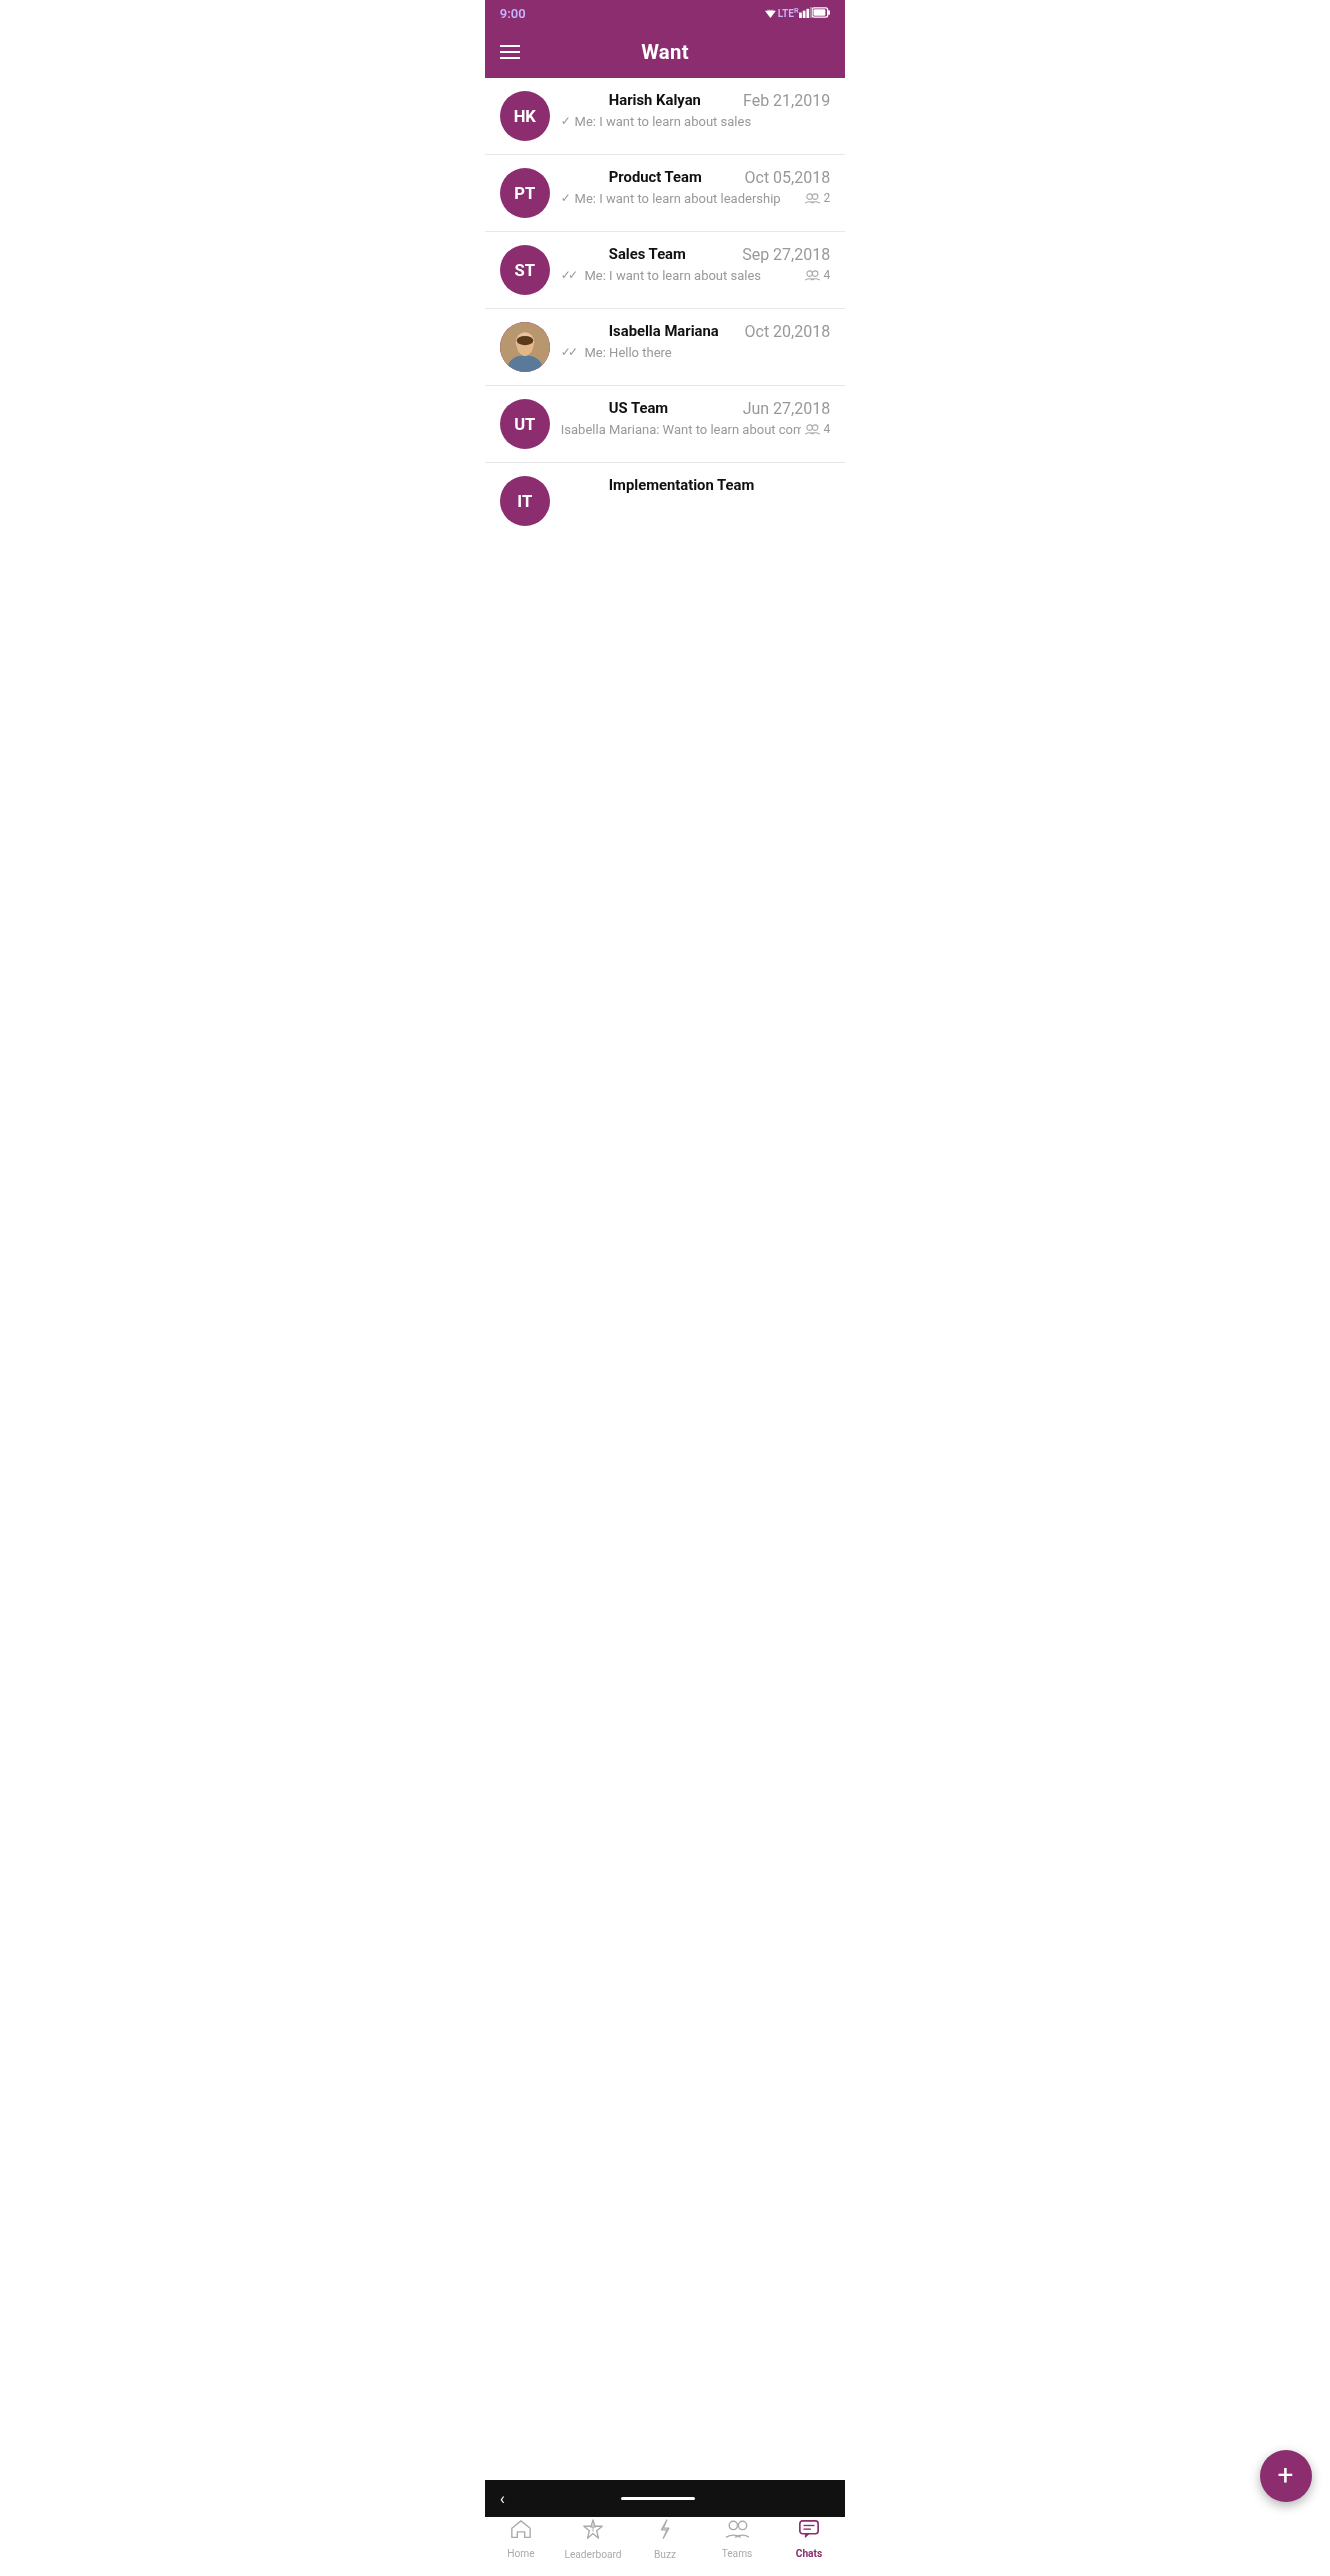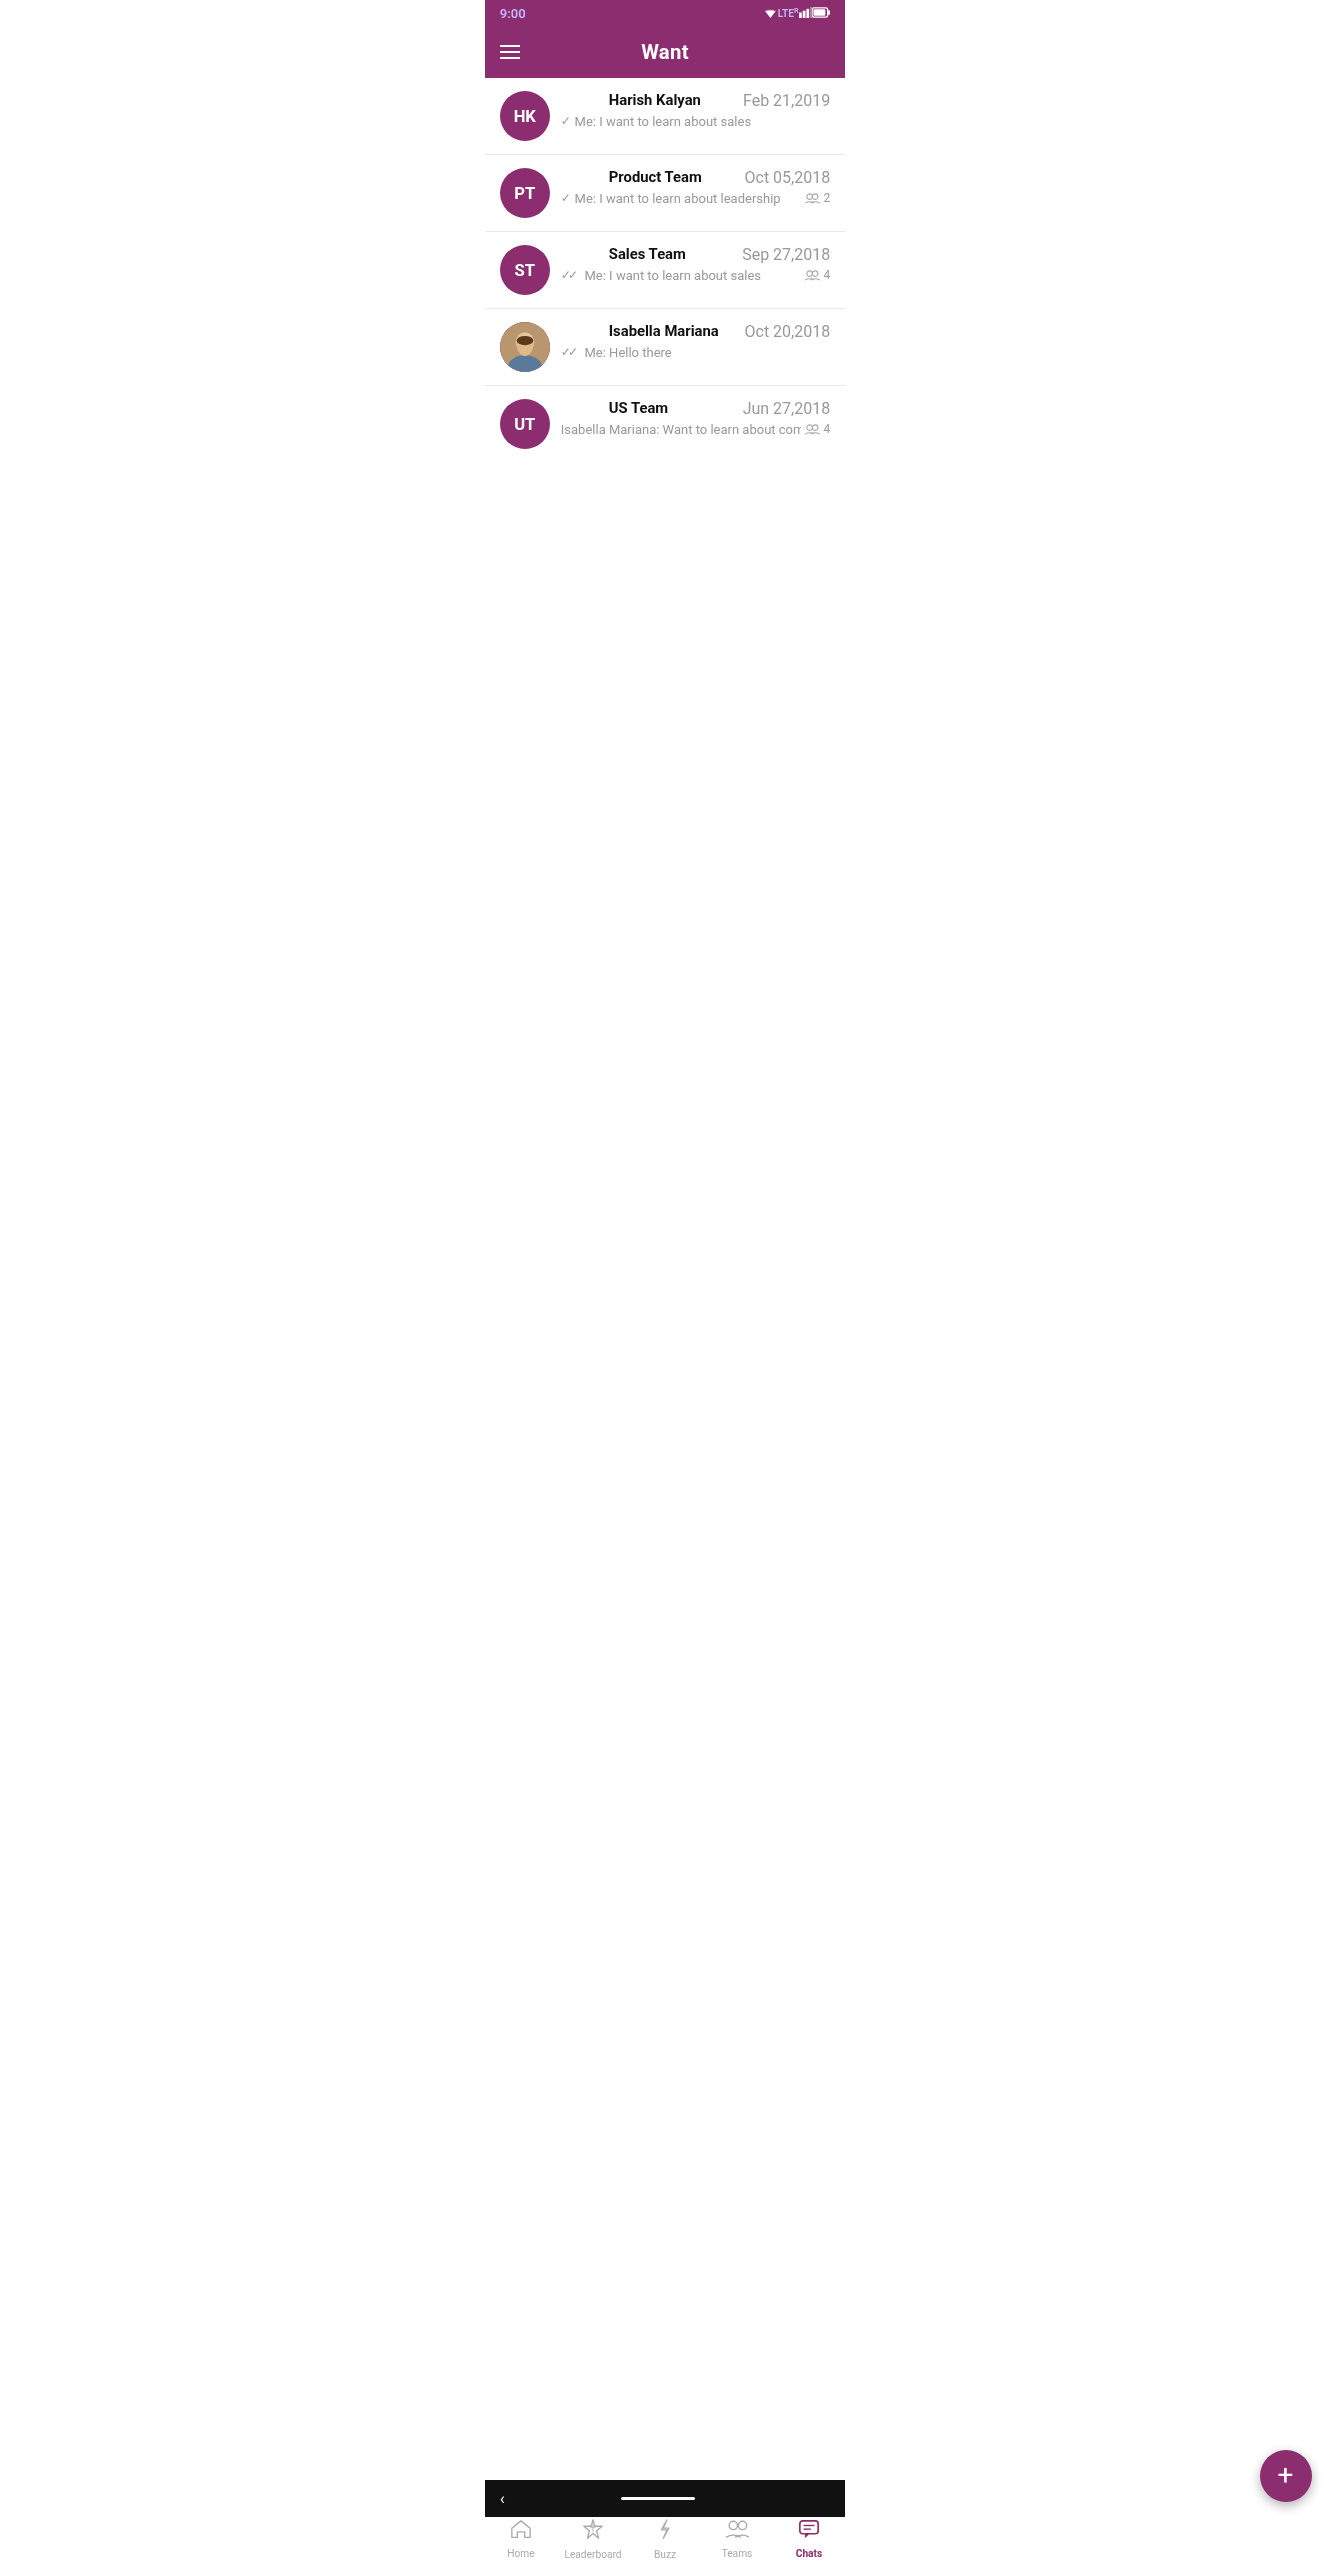--- a/index.html
+++ b/index.html
@@ -405,20 +405,34 @@
             <path d="M0 11 Q5 8 10 11" fill="none" stroke="#aaa" stroke-width="1.2"></path>
             <circle cx="11" cy="4" r="3" fill="none" stroke="#aaa" stroke-width="1.2"></circle>
             <path d="M6 11 Q11 8 16 11" fill="none" stroke="#aaa" stroke-width="1.2"></path>
           </svg>
           <span>4</span>
         </div>
       </div>
     </div>
   </div>
 
+  <div class="chat-item">
+    <div class="avatar" style="background:#8B2D6E;">
+      <span>IT</span>
+    </div>
+    <div class="chat-content">
+      <div class="chat-top-row">
+        <span class="chat-name">Implementation Team</span>
+        <span class="chat-date"></span>
+      </div>
+      <div class="chat-bottom-row">
+        <span class="chat-preview"></span>
+      </div>
+    </div>
+  </div>
 
 </div>
 
 <div class="fab">
   <span style="line-height:1; margin-top:-1.8px;">+</span>
 </div>
 
 <div class="bottom-nav">
   <div class="nav-item">
     <div class="nav-icon">

